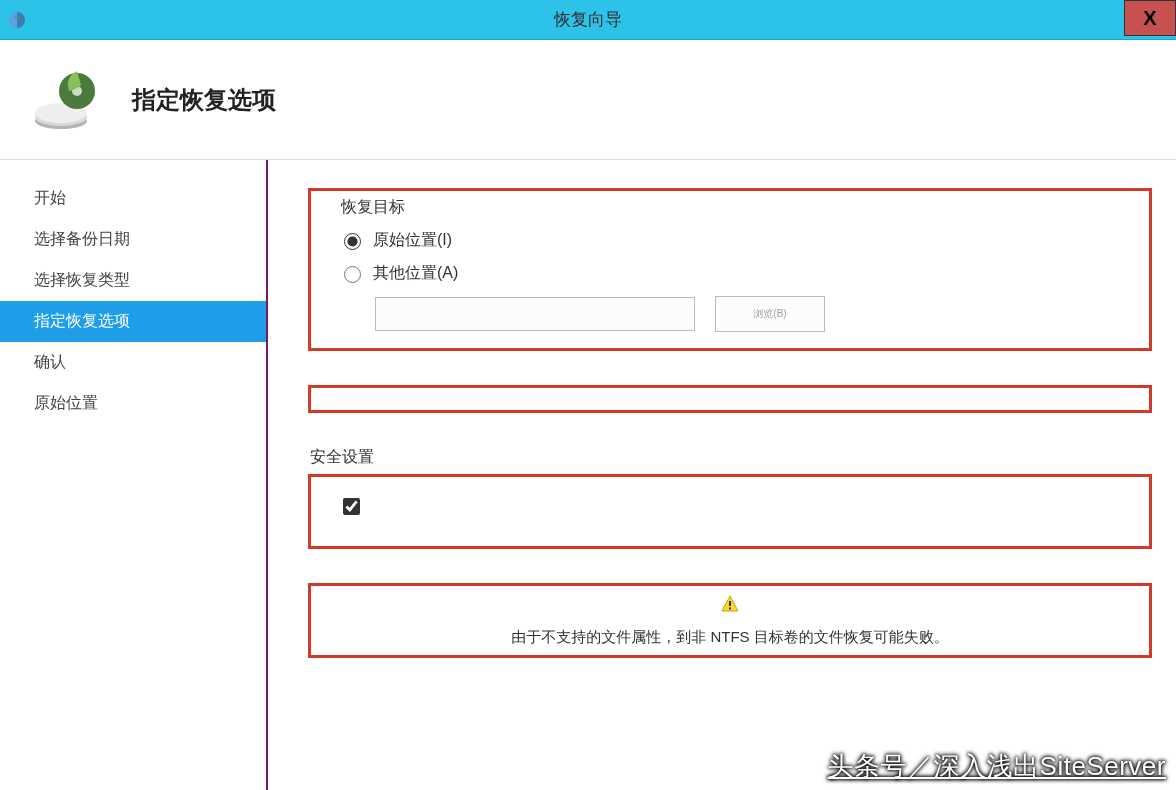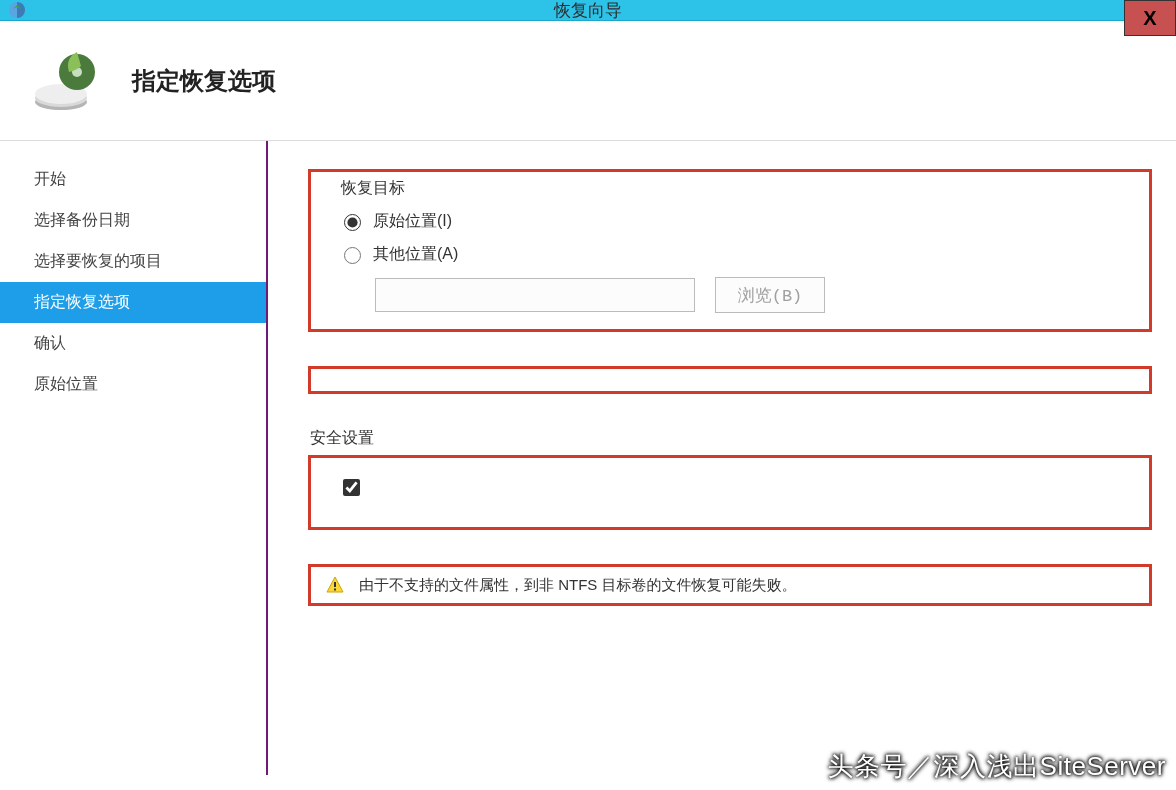--- a/index.html
+++ b/index.html
@@ -6,21 +6,21 @@
   html, body {
     margin: 0; padding: 0;
     width: 1176px; height: 790px;
     font-family: "Microsoft YaHei", "SimSun", Tahoma, sans-serif;
     font-size: 15px;
     color: #333;
     background: #fff;
     overflow: hidden;
   }
   .titlebar {
-    height: 21px;
+    height: 40px;
     background: #2dc3e8;
     display: flex;
     align-items: center;
     position: relative;
     border-bottom: 1px solid #1aa7c9;
   }
   .titlebar .ticon {
     width: 34px; height: 36px;
     display: flex; align-items: center; justify-content: center;
   }
@@ -123,50 +123,51 @@
     background: #fff;
     padding: 2px 6px;
     font-size: 14px;
   }
   .path-row button {
     height: 36px;
     width: 110px;
     border: 1px solid #bbb;
     background: #f4f4f4;
     color: #8a8a8a;
-    font-size: 17px;
+    font-size: 10px;
     cursor: default;
-    font-family: Liberation Mono, monospace;
   }
   .path-row input[disabled], .path-row button[disabled] {
     color: #a0a0a0;
     background: #fcfcfc;
   }
   .warning-row {
     border: 3px solid #d23a2a;
     padding: 8px 14px;
     display: flex;
     align-items: center;
     gap: 14px;
     font-size: 15px;
     margin-top: 10px;
+    flex-direction: column;
   }
   .warn-icon {
     width: 20px; height: 20px;
   }
   .watermark {
     position: absolute;
     right: 0; bottom: 0;
     font-size: 26px;
     color: #fff;
     padding: 6px 10px;
     text-shadow: 0 0 3px #000, 0 0 4px #000, 0 0 5px #000;
     pointer-events: none;
     letter-spacing: .5px;
     font-weight: 500;
+    text-decoration: underline;
   }
 </style>
 </head>
 <body>
 
 <div class="titlebar">
   <div class="ticon">
     <svg width="22" height="22" viewBox="0 0 22 22">
       <circle cx="11" cy="11" r="8" fill="#5aa4e2"></circle>
       <path d="M11 3 a8 8 0 0 1 0 16" fill="#3c7cb5"></path>
@@ -191,21 +192,21 @@
     </svg>
   </div>
   <h1>指定恢复选项</h1>
 </div>
 
 <div class="body">
 
   <div class="sidebar">
     <div class="step"><span>开始</span></div>
     <div class="step"><span>选择备份日期</span></div>
-    <div class="step"><span>选择要恢复的项目</span></div>
+    <div class="step"><span>选择恢复类型</span></div>
     <div class="step current"><span>指定恢复选项</span></div>
     <div class="step"><span>确认</span></div>
     <div class="step"><span>原始位置</span></div>
   </div>
 
   <div class="main">
 
     <fieldset>
       <div class="redbox">
         <span class="group-label">恢复目标</span>

